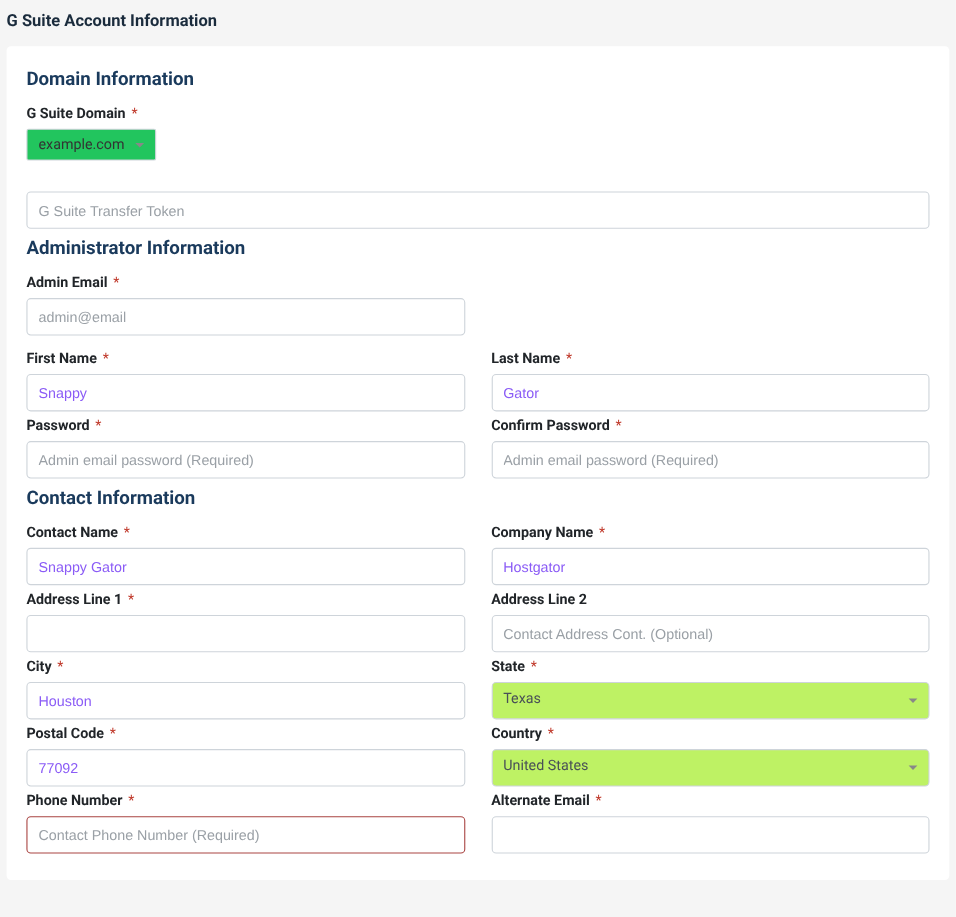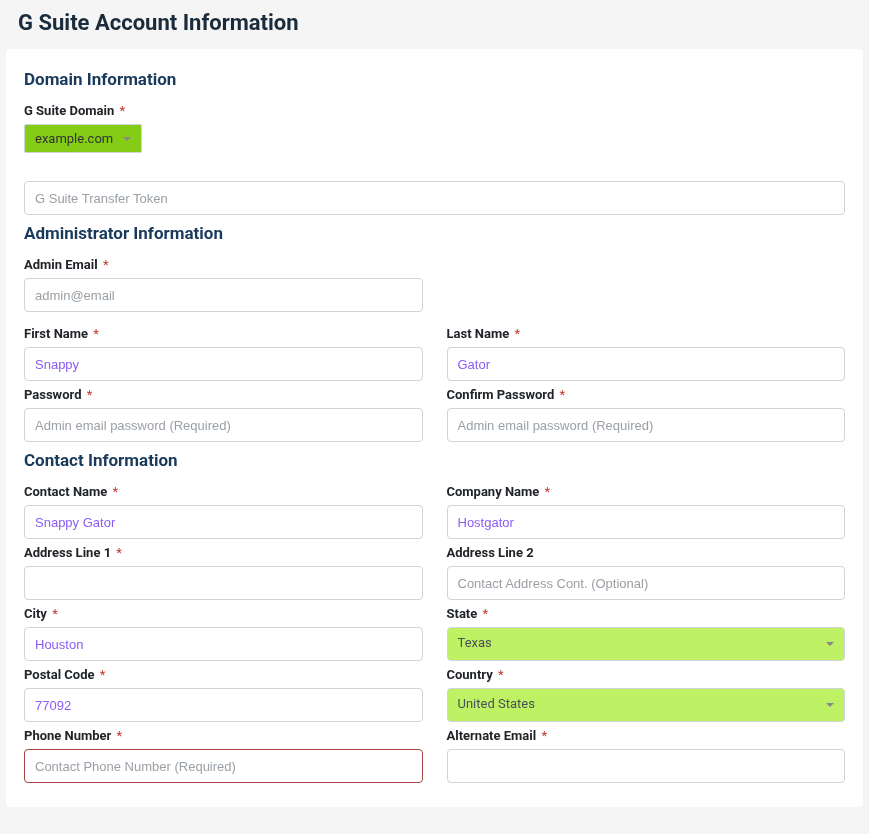--- a/index.html
+++ b/index.html
@@ -8,24 +8,24 @@
       padding: 0;
     }
     body {
       font-family: -apple-system, BlinkMacSystemFont, "Segoe UI", Roboto, "Helvetica Neue", Arial, sans-serif;
       background: #f5f5f5;
       color: #212529;
       font-size: 14px;
       padding: 0;
     }
     .page-title {
-      font-size: 22px;
+      font-size: 15px;
       font-weight: 700;
       color: #1a2b3c;
-      padding: 10px 18px 14px;
+      padding: 10px 6px 14px;
     }
     .card {
       background: #fff;
       margin: 0 6px 10px;
       padding: 18px;
       border-radius: 4px;
     }
     .section-title {
       font-size: 17px;
       font-weight: 700;
@@ -95,21 +95,21 @@
       border-left: 4px solid transparent;
       border-right: 4px solid transparent;
       border-top: 4px solid #888;
     }
     .domain-select {
       display: inline-block;
       padding: 6px 28px 6px 10px;
       font-size: 13px;
       border: 1px solid #ced4da;
       border-radius: 2px;
-      background: #84cc16;
+      background: #22c55e;
       color: #333;
       position: relative;
       cursor: pointer;
       min-width: 100px;
     }
     .row {
       display: flex;
       gap: 24px;
       margin-bottom: 6px;
     }

